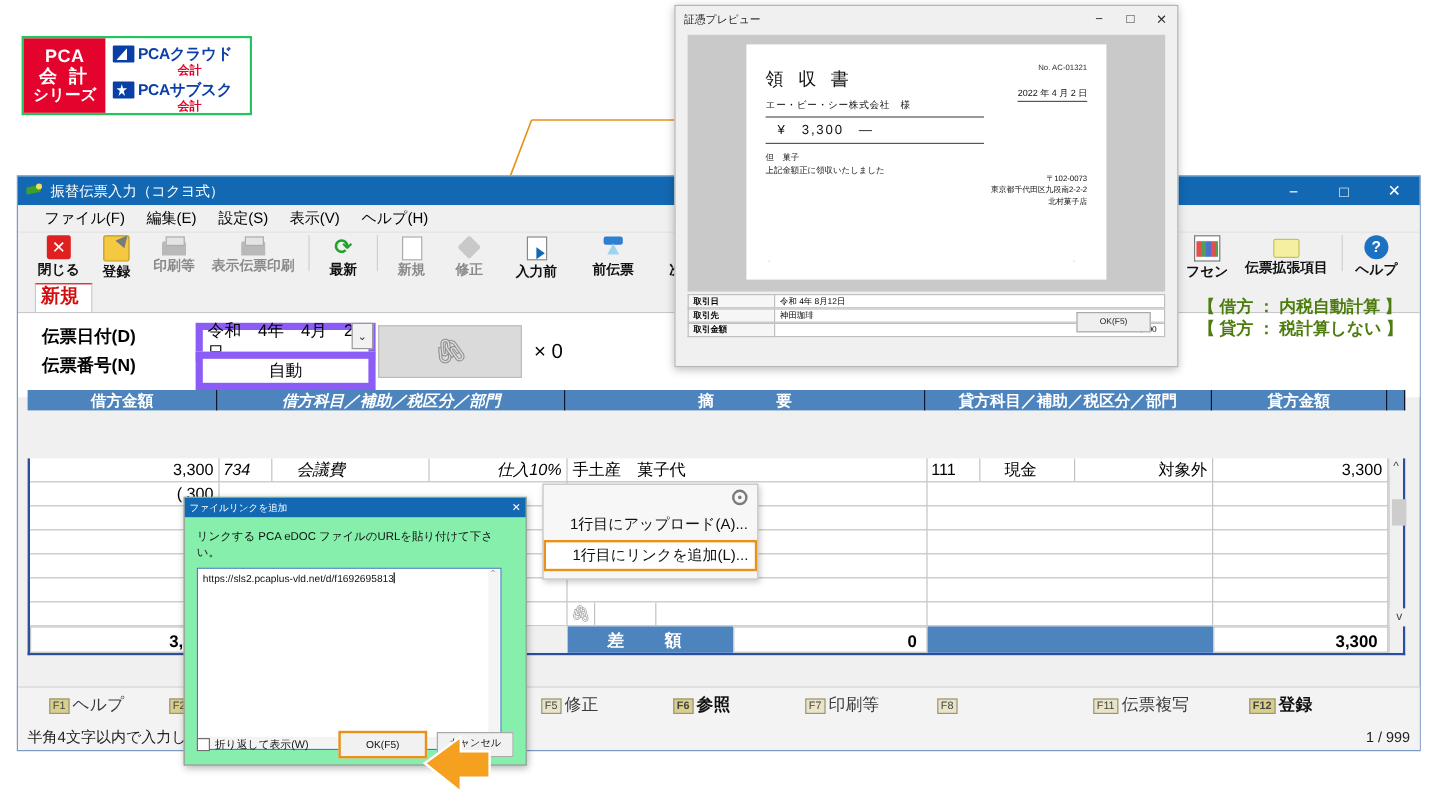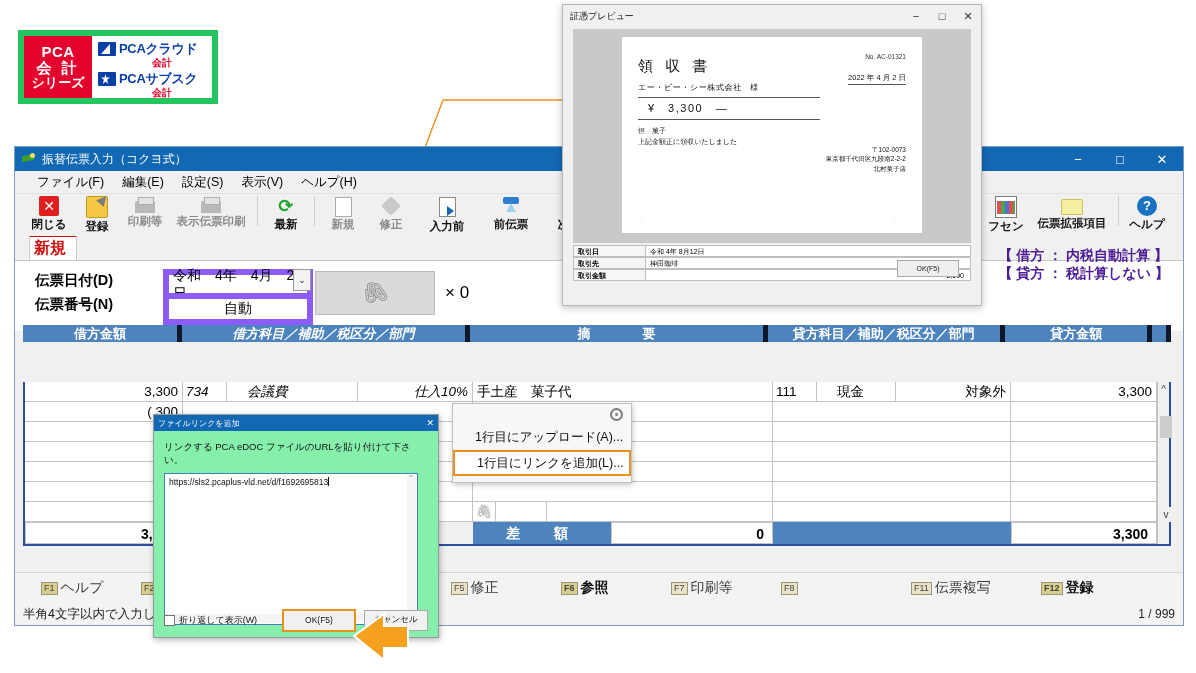--- a/index.html
+++ b/index.html
@@ -8,21 +8,21 @@
     background: #ffffff;
     font-family: "Liberation Sans", "DejaVu Sans", sans-serif;
     overflow: hidden;
   }
   #root { position: relative; width: 1196px; height: 673px; }
 
   
   .logo-wrap {
     position: absolute; left: 18px; top: 30px;
     width: 188px; height: 62px;
-    display: flex; border: 6px solid #22c55e; background:#fff;
+    display: flex; border: 2px solid #22c55e; background:#fff;
   }
   .logo-left {
     background: #e3032c; color: #fff; width: 68px;
     display:flex; flex-direction:column; align-items:center; justify-content:center;
     font-weight: bold; line-height: 1.05;
   }
   .logo-left .l1 { font-size: 15px; letter-spacing:0.5px; }
   .logo-left .l2 { font-size: 15px; letter-spacing:3px; }
   .logo-left .l3 { font-size: 13px; letter-spacing:0px; }
   .logo-right { flex:1; background:#fff; padding: 4px 4px 2px 6px; }
@@ -130,26 +130,26 @@
   .dropdown-btn{
     position:absolute; width:16px; height:20px; border:1px solid #9a9a9a; background:#f2f2f2;
     display:flex; align-items:center; justify-content:center; font-size:9px; color:#333;
   }
   .clip-box {
     position:absolute; left: 300px; top: 10px; width: 118px; height:42px;
     background:#dadada; border:1px solid #bcbcbc; display:flex; align-items:center; justify-content:center;
   }
   .clip-ico { font-size:22px; color:#8f8f8f; transform: rotate(-20deg); }
   .mul { position:absolute; left: 430px; top: 22px; font-size:17px; color:#000;}
-  .tax-note { position:absolute; right: 14px; top: 118px; color:#4c1d95; font-weight:bold; font-size:14px; line-height:1.25; text-align:left;}
+  .tax-note { position:absolute; right: 14px; top: 118px; color:#4d7c0f; font-weight:bold; font-size:14px; line-height:1.25; text-align:left;}
 
   
   .grid { position:absolute; left: 8px; top: 180px; width: 1148px; }
   .ghead { display:flex; height: 17px; background:#4d84bd; color:#fff; font-size:13px; font-weight:bold;}
-  .ghead div { text-align:center; border-right:5px solid #0f172a; line-height:17px;}
+  .ghead div { text-align:center; border-right:1px solid #0f172a; line-height:17px;}
   .c1 { width: 158px; }
   .c2 { width: 290px; font-style: italic; }
   .c3 { width: 300px; }
   .c4 { width: 238px; }
   .c5 { width: 146px; }
   .cscroll { width: 14px; }
 
   .gbody { border:2px solid #2b4fa0; border-top:none; background:#fff; display:flex;margin-top:40px; }
   .gcols { flex:1; }
   .grow { display:flex; height: 20px; font-size: 13.5px; }

